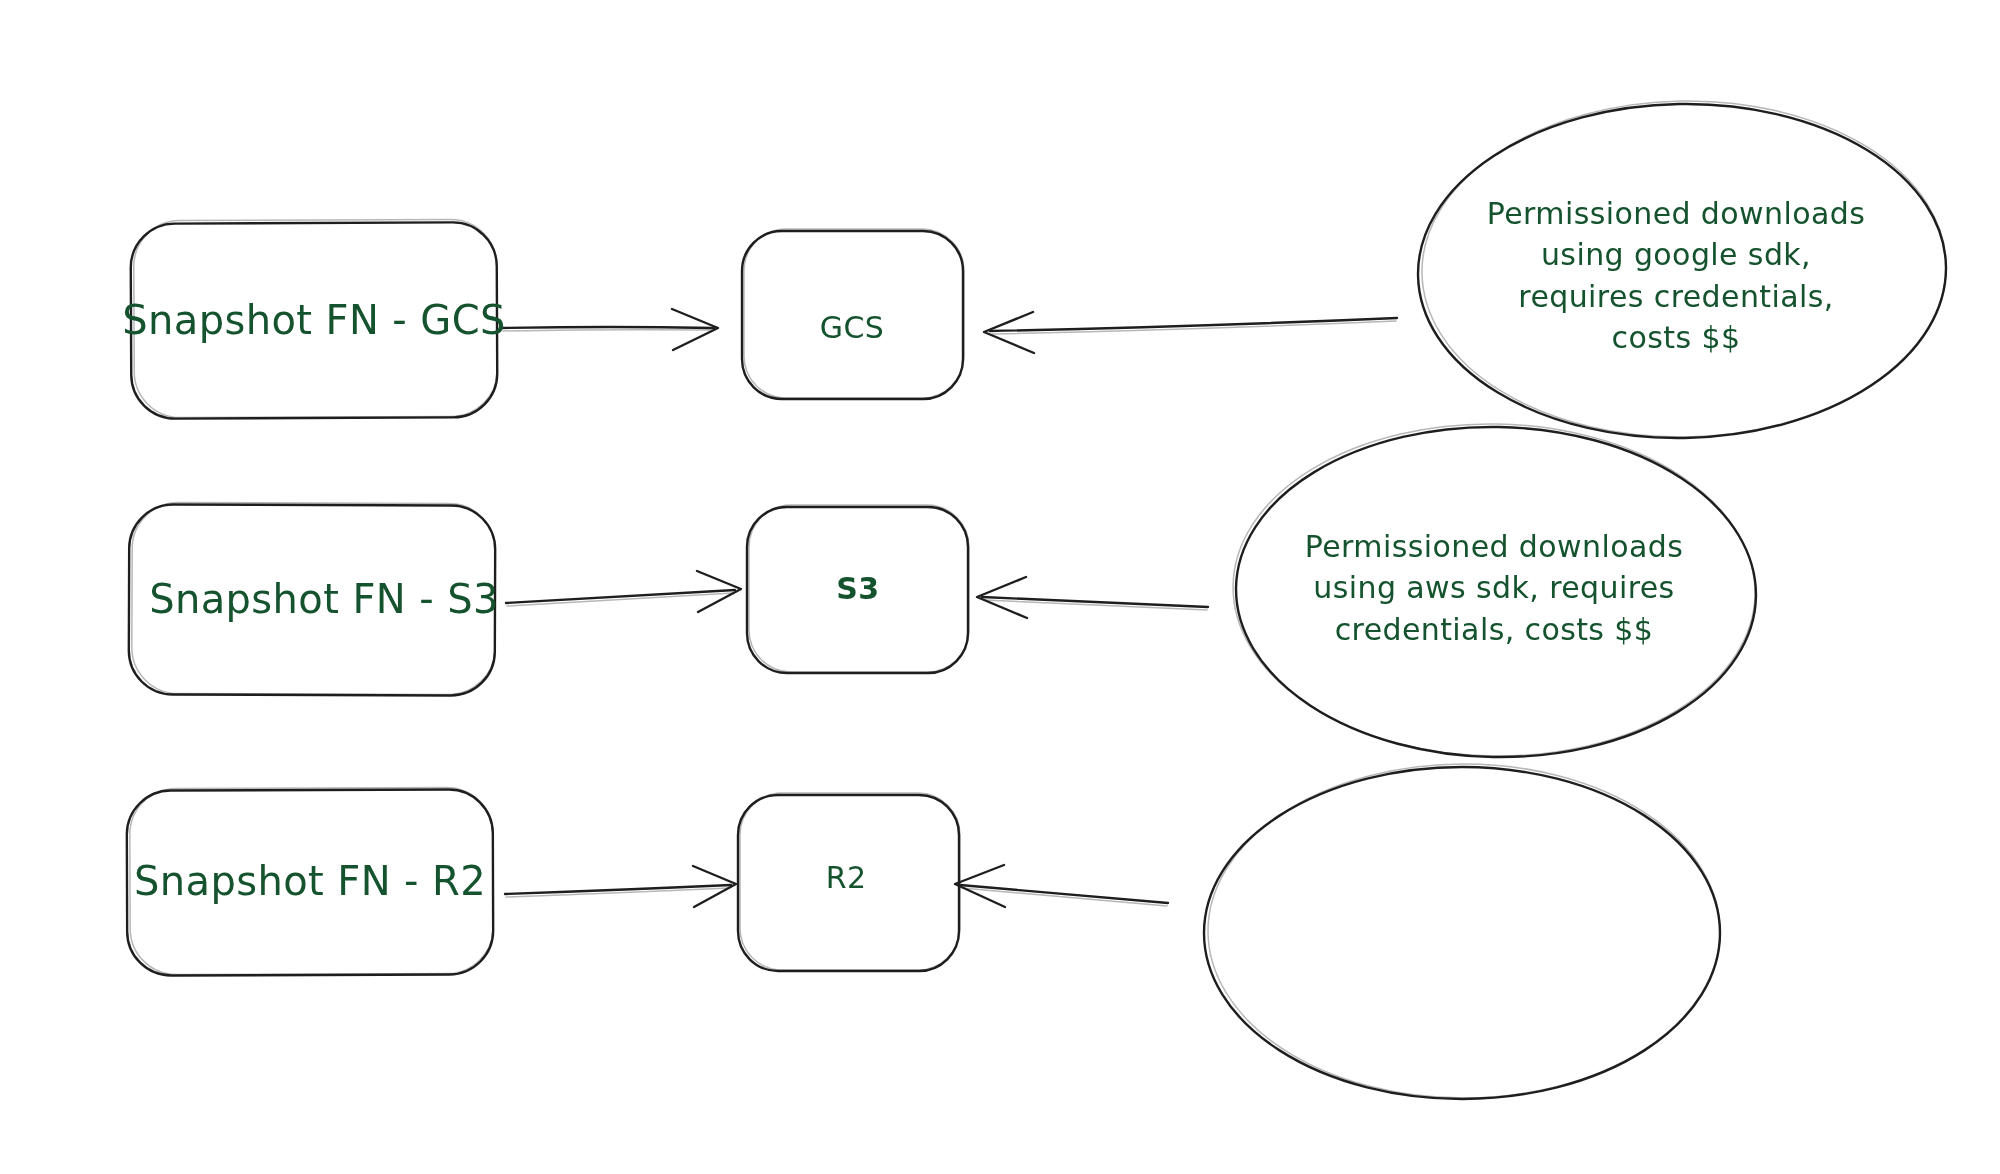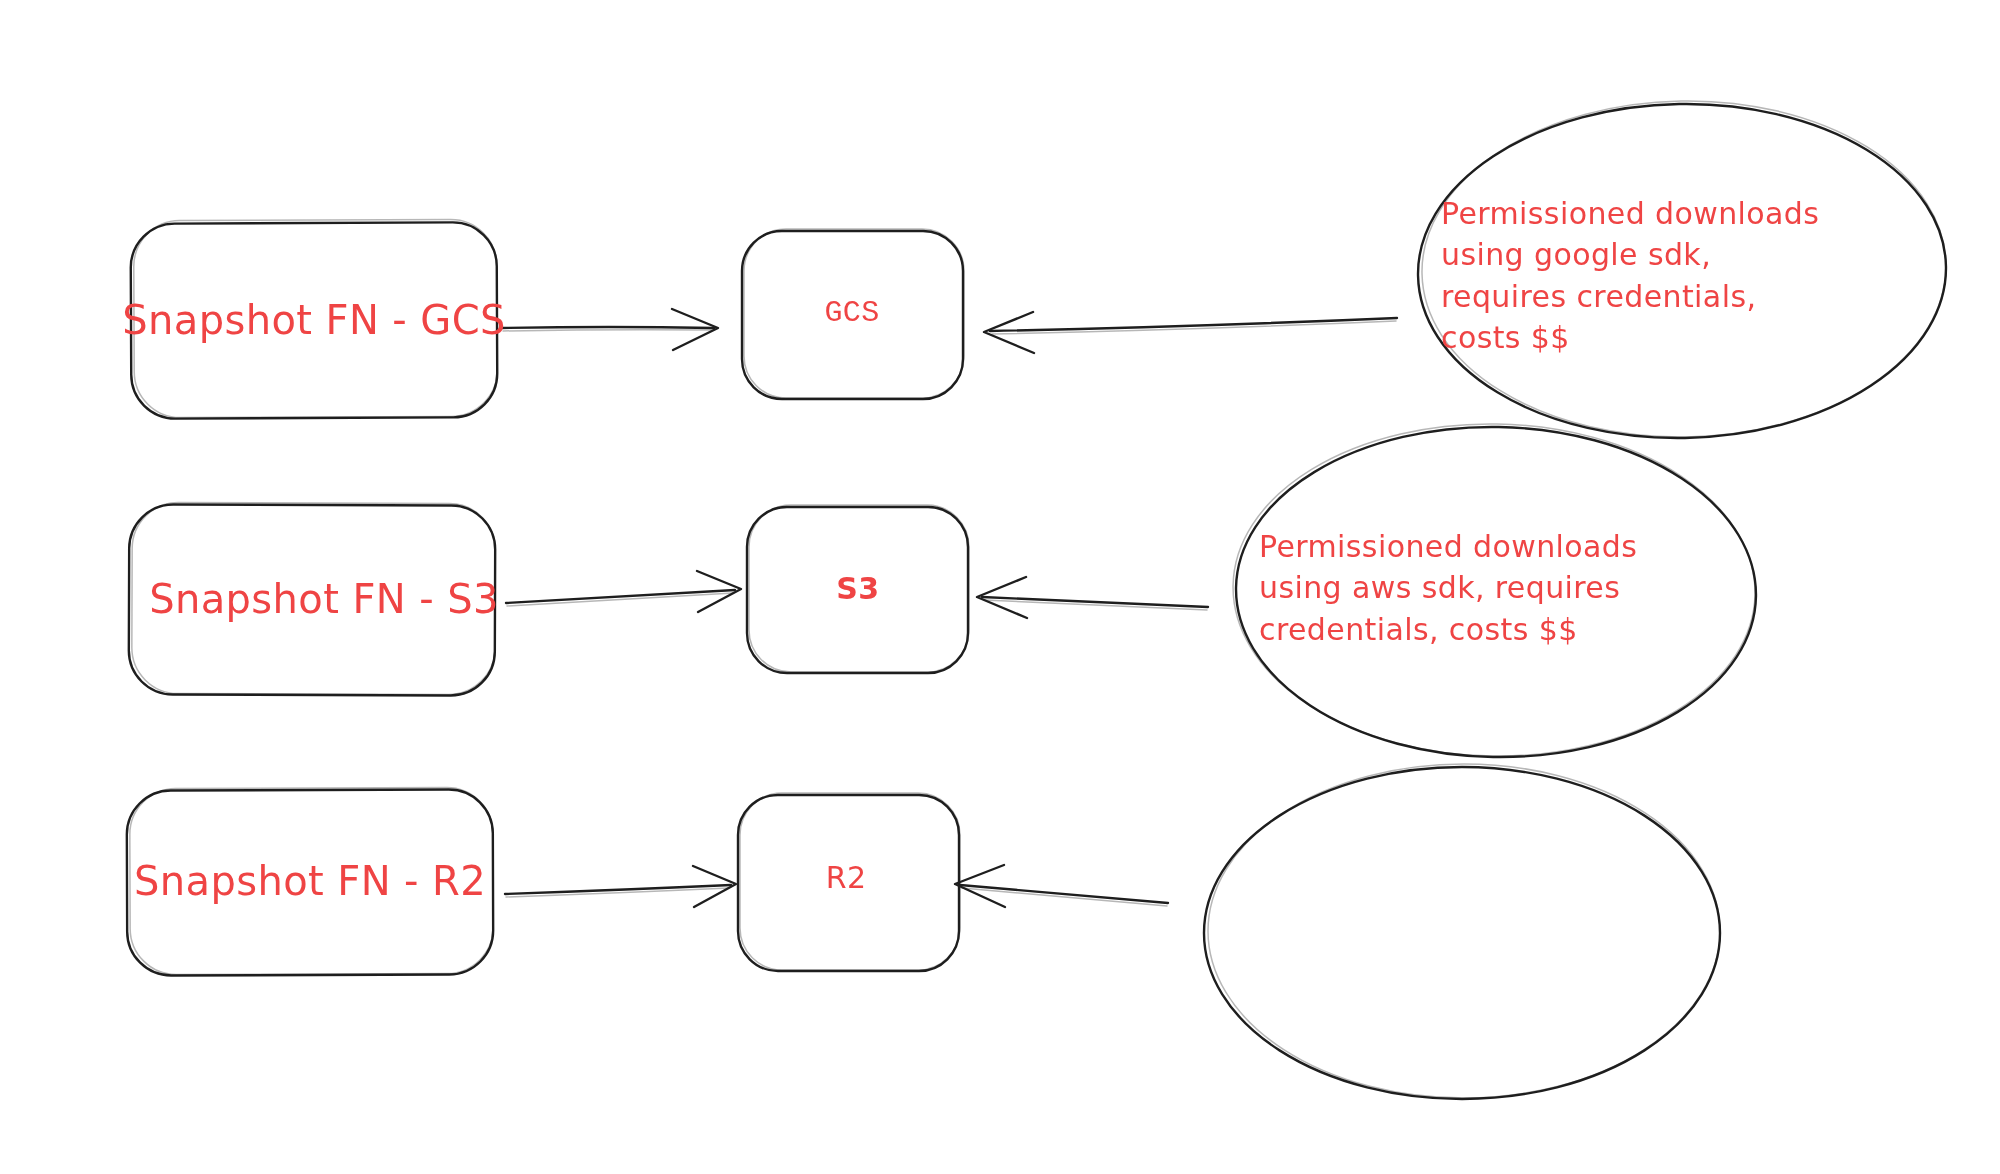--- a/index.html
+++ b/index.html
@@ -32,22 +32,22 @@
     stroke-linejoin: round;
   }
   svg.shapes .ghost {
     opacity: 0.32;
     stroke-width: 1.5;
   }
   .label {
     position: absolute;
     transform: translate(-50%, -50%);
     white-space: pre-line;
-    text-align: left;
-    color: #ef4444;
+    text-align: center;
+    color: #14532d;
     letter-spacing: 0.4px;
     line-height: 1.38;
     user-select: none;
   }
   .node-label { font-size: 40px; }
   .box-label  { font-size: 30px; }
   .note-label { font-size: 30px; }
 </style>
 </head>
 <body>
@@ -120,21 +120,21 @@
       <ellipse class="ghost" cx="1464" cy="931" rx="256" ry="167"></ellipse>
     </g>
     <g>
       <path d="M1168 903 Q 1060 894 960 885"></path>
       <path class="ghost" d="M1167 906 Q 1060 897 962 888"></path>
       <path d="M1004 865 L955 884 L1005 907"></path>
     </g>
   </svg>
 
   <div class="label node-label" style="left:314px; top:321px;">Snapshot FN - GCS</div>
-  <div class="label box-label" style="left:852px; top:314px;font-family:Liberation Mono, monospace;">GCS</div>
+  <div class="label box-label" style="left:852px; top:328px;">GCS</div>
   <div class="label note-label" style="left:1676px; top:276px; width:470px;">Permissioned downloads
 using google sdk,
 requires credentials,
 costs $$</div>
 
   <div class="label node-label" style="left:324px; top:600px;">Snapshot FN - S3</div>
   <div class="label box-label" style="left:858px; top:589px;font-weight:bold;">S3</div>
   <div class="label note-label" style="left:1494px; top:588px; width:470px;">Permissioned downloads
 using aws sdk, requires
 credentials, costs $$</div>

